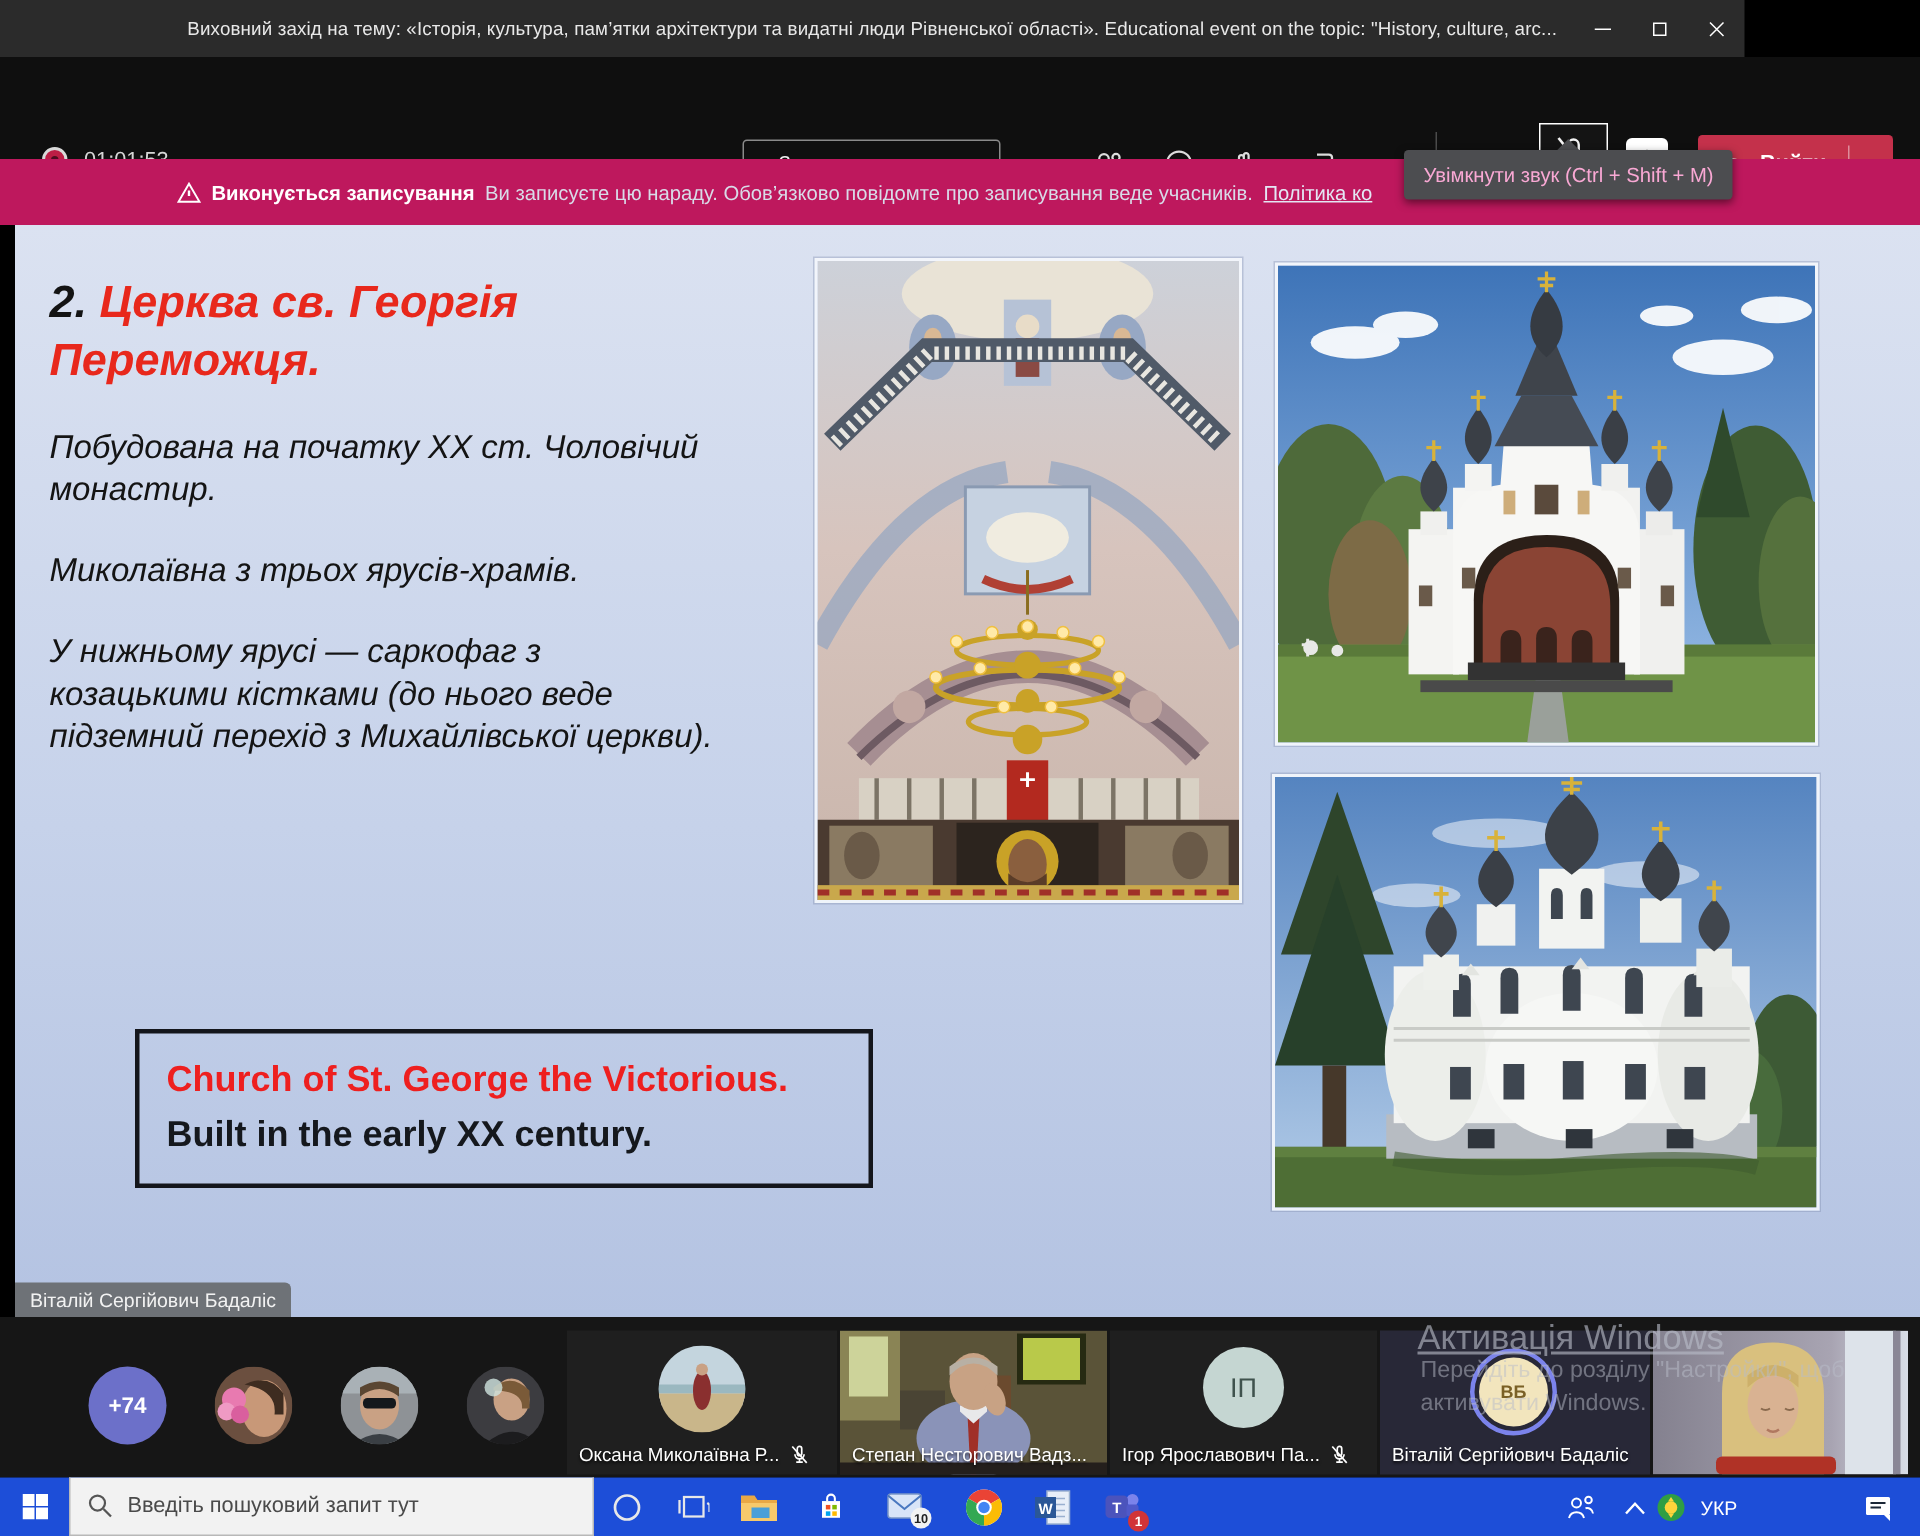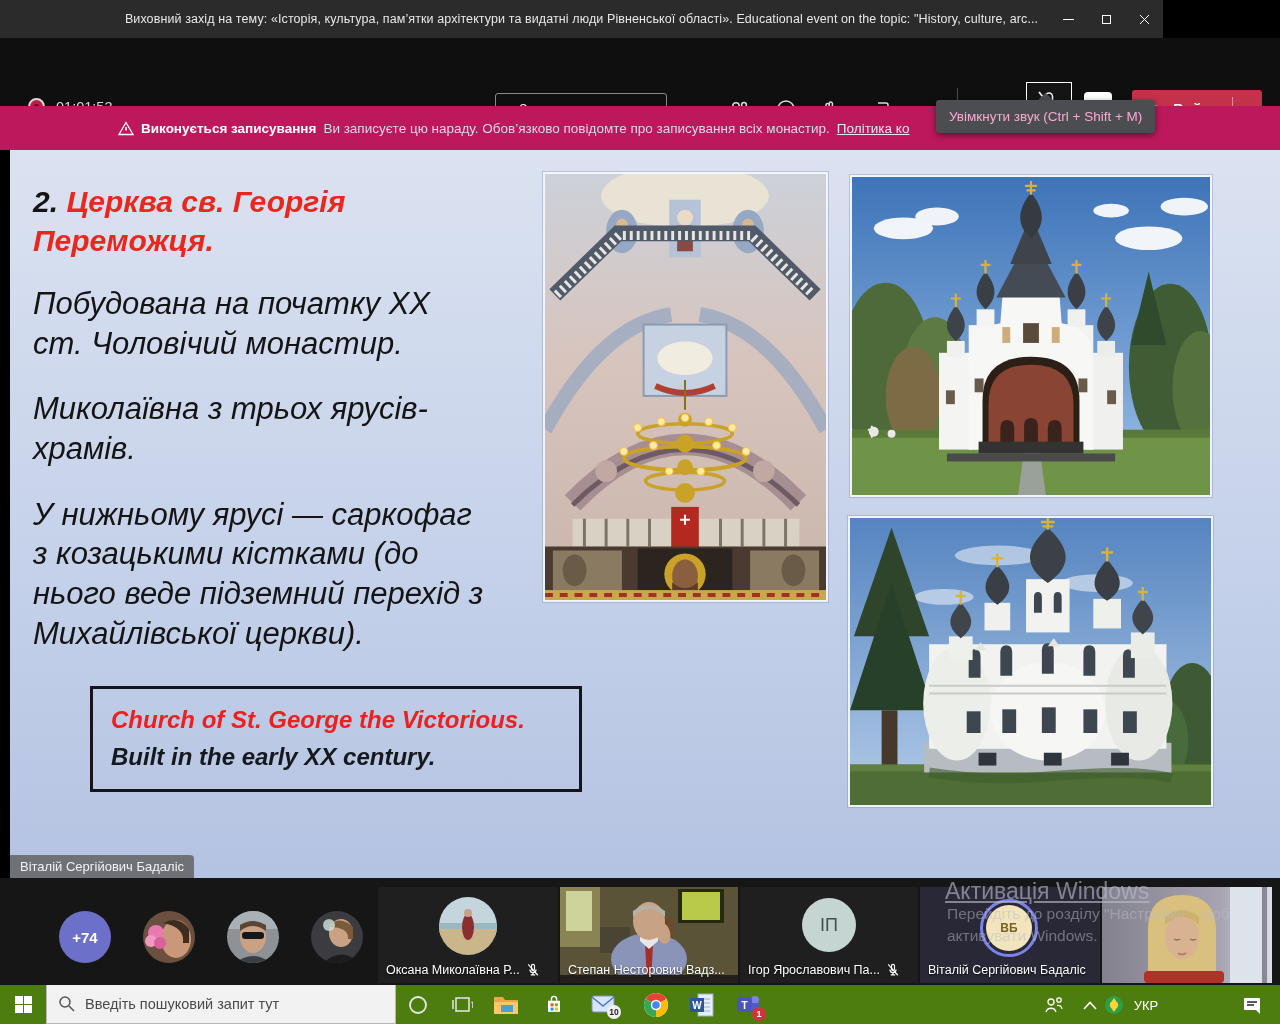--- a/index.html
+++ b/index.html
@@ -51,23 +51,23 @@
   .tooltip-arrow { left:1040px; top:95px; width:11px; height:11px; background:#4c4d50;
     transform:rotate(45deg); z-index:39; }
 
   
   #slide { left:10px; top:150px; width:1270px; height:728px;
     background:linear-gradient(180deg,#dbe2f1 0%,#c6d2ea 55%,#b4c3e2 100%); }
   .sl-text { left:23px; top:32px; width:452px; font-style:italic; color:#141414; }
   .sl-title { font-size:30px; font-weight:bold; line-height:1.3; width:445px; margin-bottom:24px; }
   .sl-title .num { color:#141414; }
   .sl-title .red { color:#e8281c; }
-  .sl-p { font-size:31px; line-height:1.28; margin-bottom:26px; width:452px; }
+  .sl-p { font-size:22px; line-height:1.28; margin-bottom:26px; width:452px; }
   .engbox { left:80px; top:536px; width:492px; border:3px solid #14161c; padding:12px 18px 14px 18px;
-    font-style:italic; font-weight:bold; font-size:24px; line-height:1.55; }
+    font-weight:bold; font-size:24px; line-height:1.55; }
   .engbox .l1 { color:#ee1f1f; }
   .engbox .l2 { color:#15181d; }
   .photo { border:2px solid rgba(244,247,252,.9); box-shadow:0 0 0 1px rgba(120,135,170,.35); }
   #img-interior { left:533px; top:22px; width:285px; height:430px; }
   #img-front    { left:840px; top:25px; width:362px; height:322px; }
   #img-side     { left:838px; top:366px; width:365px; height:291px; }
   .presenterlabel { left:0px; top:705px; height:23px; background:#6e7277; color:#f2f2f2;
     font-size:13px; display:flex; align-items:center; padding:0 10px; border-radius:0 4px 0 0; }
 
   
@@ -77,21 +77,21 @@
   .avc { top:33px; width:52px; height:52px; border-radius:50%; overflow:hidden; }
   .tile { top:9px; height:96px; background:#1f1f1f; overflow:hidden; }
   .namerow { position:absolute; left:8px; bottom:6px; display:flex; align-items:center; gap:6px;
     color:#fff; font-size:12.5px; text-shadow:0 1px 2px rgba(0,0,0,.8); white-space:nowrap; }
   .initials { border-radius:50%; display:flex; align-items:center; justify-content:center; }
   .watermark { z-index:50; pointer-events:none; color:#b9bdc9; }
   .wm1 { font-size:23px; opacity:.62; }
   .wm2 { font-size:15.5px; opacity:.5; }
 
   
-  #taskbar { left:0; top:985px; width:1280px; height:39px; background:#4d7c0f; }
+  #taskbar { left:0; top:985px; width:1280px; height:39px; background:#1d4ed8; }
   .startbtn { left:0; top:0; width:46px; height:39px; display:flex; align-items:center; justify-content:center; }
   .tb-search { left:46px; top:0; width:350px; height:39px; background:#f2f2f2; border:1px solid #b8b8b8;
     border-top:none; font-size:14.5px; color:#4a4a4a; padding:0 8px 0 38px; outline:none;
     font-family:"Liberation Sans", sans-serif; }
   .tb-search::placeholder { color:#4a4a4a; opacity:1; }
   .searchglyph { left:58px; top:10px; }
   .tkic { top:6px; width:28px; height:28px; display:flex; align-items:center; justify-content:center; }
   .badge { position:absolute; border-radius:50%; display:flex; align-items:center; justify-content:center;
     font-weight:bold; }
   .traytxt { color:#fff; font-size:13px; }
@@ -198,21 +198,21 @@
     </div>
   </div>
 
   <div id="banner" class="abs">
     <div class="bannerrow abs">
       <svg width="16" height="15" viewBox="0 0 16 15" fill="none" stroke="#fff" stroke-width="1.3">
         <path d="M8 1.5 L15 13.5 H1 Z"></path>
           <path d="M8 6 v3.6 M8 11.6 v.01" stroke-width="1.6"></path>
       </svg>
       <b>Виконується записування</b>
-      <span>Ви записуєте цю нараду. Обов’язково повідомте про записування всіх монастир.</span>
+      <span>Ви записуєте цю нараду. Обов’язково повідомте про записування веде учасників.</span>
       <span class="link">Політика ко</span>
     </div>
     <div class="dismissbtn abs">Відхилити</div>
   </div>
   <div class="tooltip-arrow abs"></div>
   <div class="tooltip abs">Увімкнути звук (Ctrl + Shift + M)</div>
 
   <div id="slide" class="abs">
     <div class="sl-text abs">
       <div class="sl-title">

